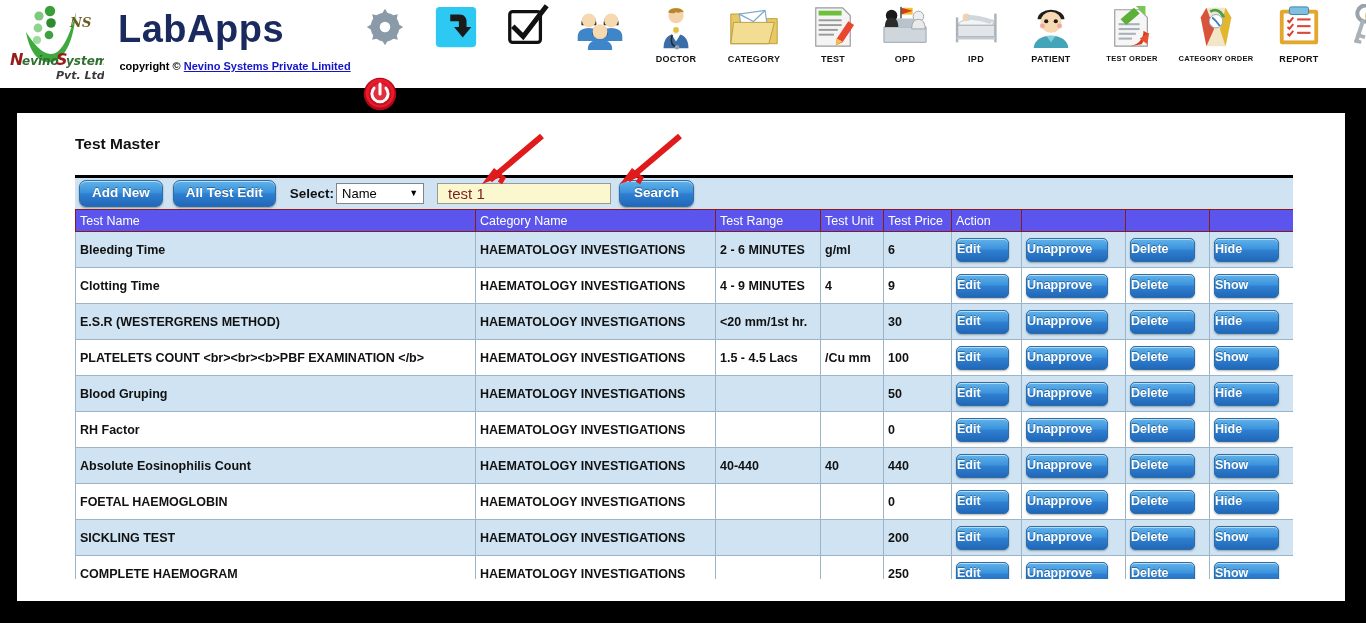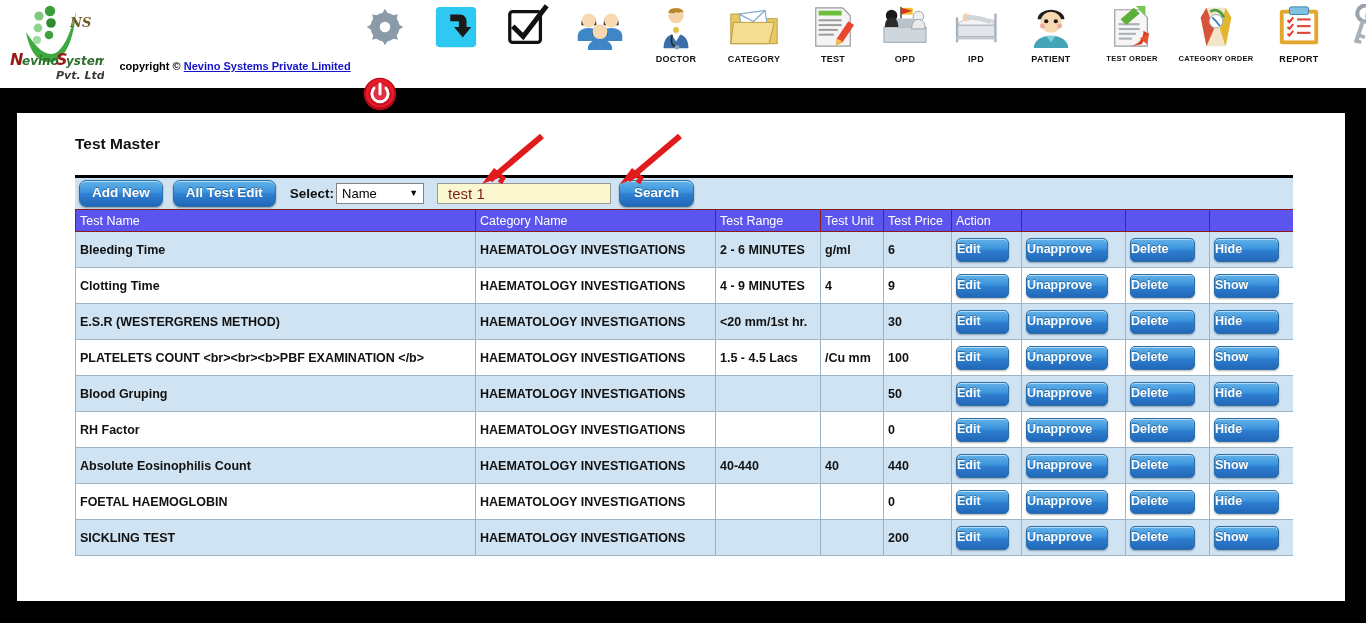--- a/index.html
+++ b/index.html
@@ -166,20 +166,21 @@
           <path d="M18 30 C22 52 32 62 44 60 C58 57 66 36 68 10 C60 40 52 52 43 52 C34 52 26 42 18 30 Z" fill="#3fa93f"></path>
           <text x="62" y="25" font-family="DejaVu Serif, serif" font-size="13" font-weight="bold" font-style="italic" fill="#6b5a1e">NS</text>
           <text x="2" y="63" font-family="DejaVu Sans, sans-serif" font-size="16" font-weight="bold" font-style="italic" fill="#9b1b1b">N</text>
           <text x="14" y="63" font-family="DejaVu Sans, sans-serif" font-size="12" font-weight="bold" font-style="italic" fill="#2f6f2f">evino</text>
           <text x="48" y="63" font-family="DejaVu Sans, sans-serif" font-size="16" font-weight="bold" font-style="italic" fill="#9b1b1b">S</text>
           <text x="58" y="63" font-family="DejaVu Sans, sans-serif" font-size="12" font-weight="bold" font-style="italic" fill="#2f6f2f">ystems</text>
           <text x="48" y="77" font-family="DejaVu Sans, sans-serif" font-size="11" font-weight="bold" font-style="italic" fill="#3a3a3a">Pvt. Ltd.</text>
         </g>
       </svg>
 
+      <div class="app-title">LabApps</div>
 
       <div class="copyright">
         <span>copyright © </span><a href="#">Nevino Systems Private Limited</a>
       </div>
     </div>
 
     <div class="iconrow">
 
       <div class="navicon" style="left:12px;width:56px;">
         <span class="glyph">
@@ -547,20 +548,31 @@
               <td>SICKLING TEST</td>
               <td>HAEMATOLOGY INVESTIGATIONS</td>
               <td></td>
               <td></td>
               <td>200</td>
               <td class="act"><span class="actbtn">Edit</span></td>
               <td class="act"><span class="actbtn">Unapprove</span></td>
               <td class="act"><span class="actbtn">Delete</span></td>
               <td class="act"><span class="actbtn">Show</span></td>
             </tr>
+            <tr class="even">
+              <td>COMPLETE HAEMOGRAM</td>
+              <td>HAEMATOLOGY INVESTIGATIONS</td>
+              <td></td>
+              <td></td>
+              <td>250</td>
+              <td class="act"><span class="actbtn">Edit</span></td>
+              <td class="act"><span class="actbtn">Unapprove</span></td>
+              <td class="act"><span class="actbtn">Delete</span></td>
+              <td class="act"><span class="actbtn">Show</span></td>
+            </tr>
           </tbody>
       </table>
     </div>
   </div>
 
   <svg class="arrow" style="left:470px;top:132px;width:80px;height:60px;" viewBox="0 0 80 60">
     <path d="M72 4 L20 48" stroke="#e01b1b" stroke-width="6" stroke-linecap="butt"></path>
     <path d="M12 52 L34 44 L24 36 Z" fill="#e01b1b"></path>
     <path d="M34 44 L30 51" stroke="#e01b1b" stroke-width="5"></path>
   </svg>

